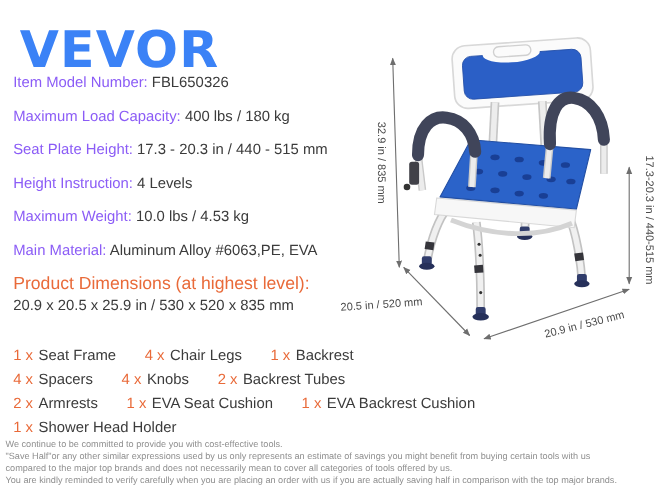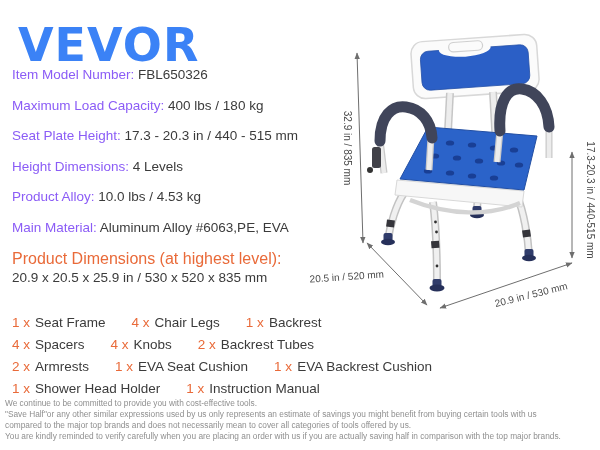--- a/index.html
+++ b/index.html
@@ -35,25 +35,25 @@
     </div>
     <div class="spec-line">
       <span class="spec-label">Maximum Load Capacity:</span>
       <span class="spec-value">400 lbs / 180 kg</span>
     </div>
     <div class="spec-line">
       <span class="spec-label">Seat Plate Height:</span>
       <span class="spec-value">17.3 - 20.3 in / 440 - 515 mm</span>
     </div>
     <div class="spec-line">
-      <span class="spec-label">Height Dimensions:</span>
+      <span class="spec-label">Height Instruction:</span>
       <span class="spec-value">4 Levels</span>
     </div>
     <div class="spec-line">
-      <span class="spec-label">Product Alloy:</span>
+      <span class="spec-label">Maximum Weight:</span>
       <span class="spec-value">10.0 lbs / 4.53 kg</span>
     </div>
     <div class="spec-line">
       <span class="spec-label">Main Material:</span>
       <span class="spec-value">Aluminum Alloy #6063,PE, EVA</span>
     </div>
     <div class="dims-label">Product Dimensions (at highest level):</div>
     <div class="dims-value">20.9 x 20.5 x 25.9 in / 530 x 520 x 835 mm</div>
   </div>
 
@@ -68,21 +68,20 @@
       <span class="part"><span class="qty">4 x</span><span>Knobs</span></span>
       <span class="part"><span class="qty">2 x</span><span>Backrest Tubes</span></span>
     </div>
     <div class="part-row">
       <span class="part"><span class="qty">2 x</span><span>Armrests</span></span>
       <span class="part"><span class="qty">1 x</span><span>EVA Seat Cushion</span></span>
       <span class="part"><span class="qty">1 x</span><span>EVA Backrest Cushion</span></span>
     </div>
     <div class="part-row">
       <span class="part"><span class="qty">1 x</span><span>Shower Head Holder</span></span>
-      <span class="part"><span class="qty">1 x</span><span>Instruction Manual</span></span>
     </div>
   </div>
 
   <div class="disclaimer">
     <div>We continue to be committed to provide you with cost-effective tools.</div>
     <div>"Save Half"or any other similar expressions used by us only represents an estimate of savings you might benefit from buying certain tools with us</div>
     <div>compared to the major top brands and does not necessarily mean to cover all categories of tools offered by us.</div>
     <div>You are kindly reminded to verify carefully when you are placing an order with us if you are actually saving half in comparison with the top major brands.</div>
   </div>
 

